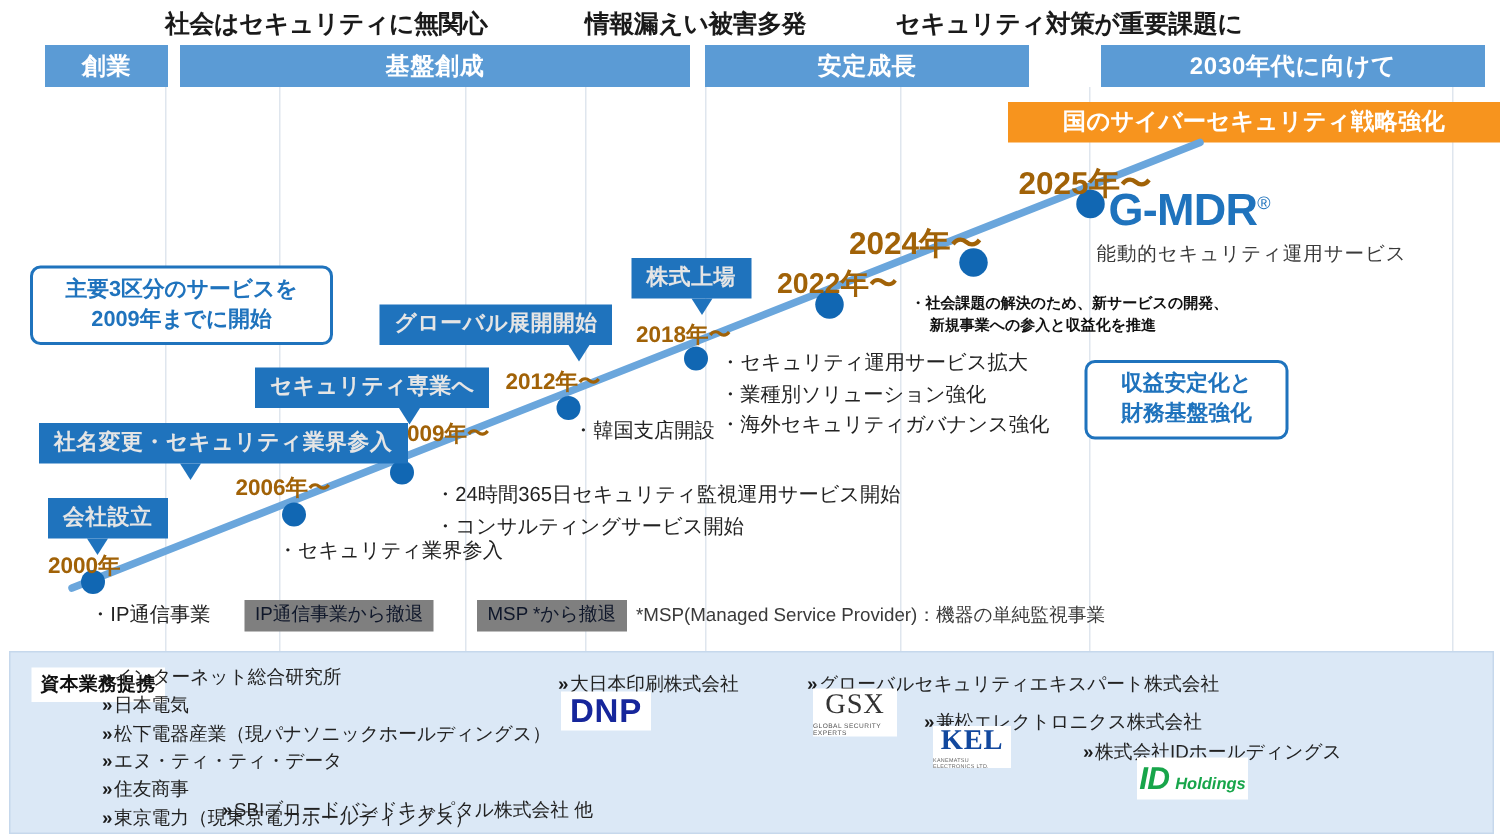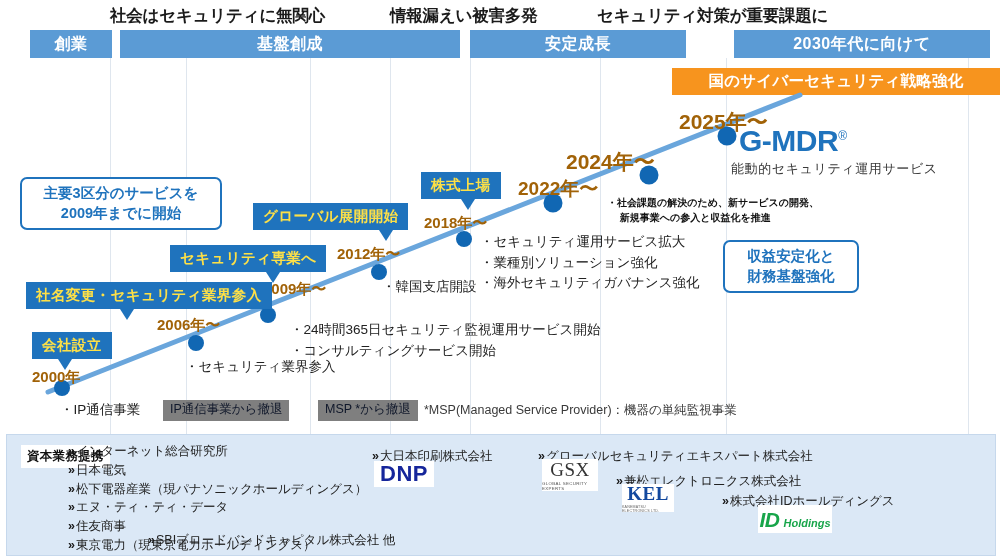--- a/index.html
+++ b/index.html
@@ -67,21 +67,21 @@
     color:#a16207;
     white-space:nowrap;
   }
   .year-label.big{font-size:19px;}
   .year-label.xbig{font-size:21px;}
 
   
   .callout{
     position:absolute;
     background:#1f73bd;
-    color:#fde047;
+    color:#e5e5e5;
     font-size:14.5px;
     font-weight:700;
     padding:4px 10px 5px 10px;
     white-space:nowrap;
     letter-spacing:0.4px;
     line-height:1.25;
   }
   .callout::after{
     content:"";
     position:absolute;

